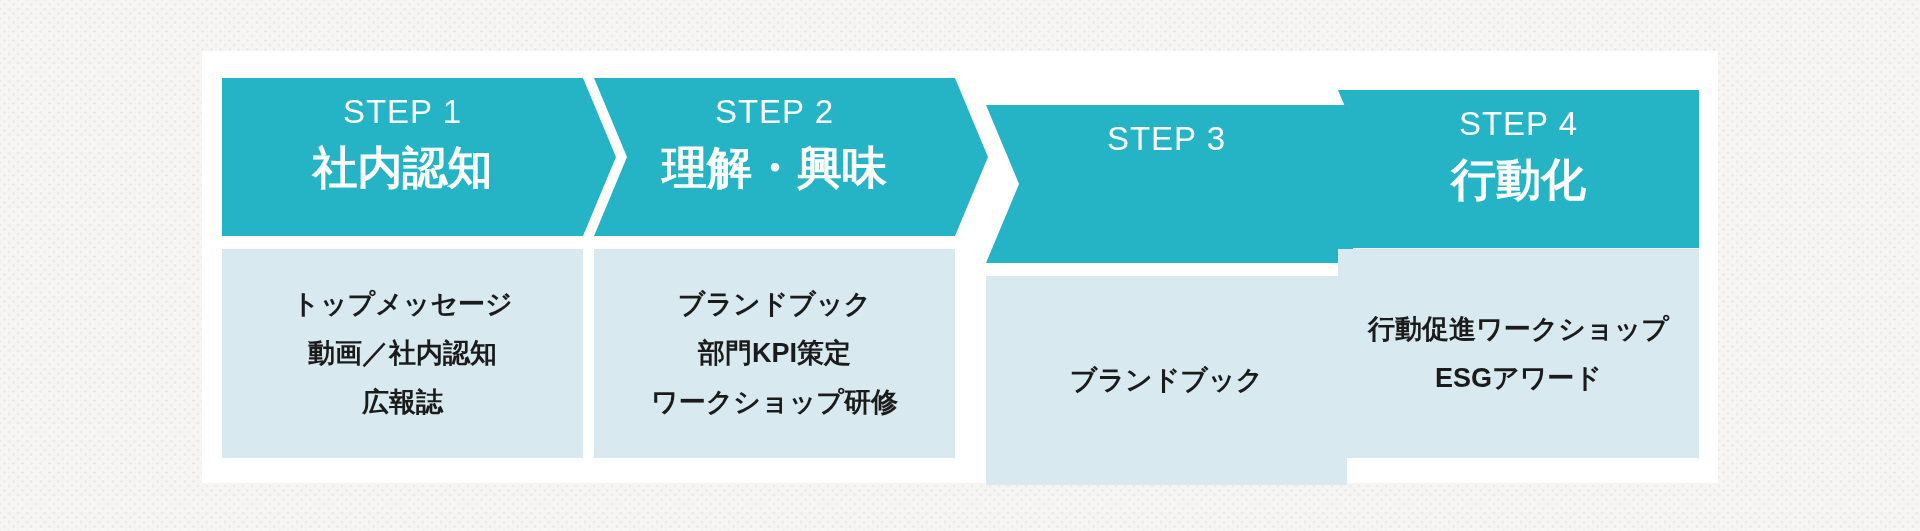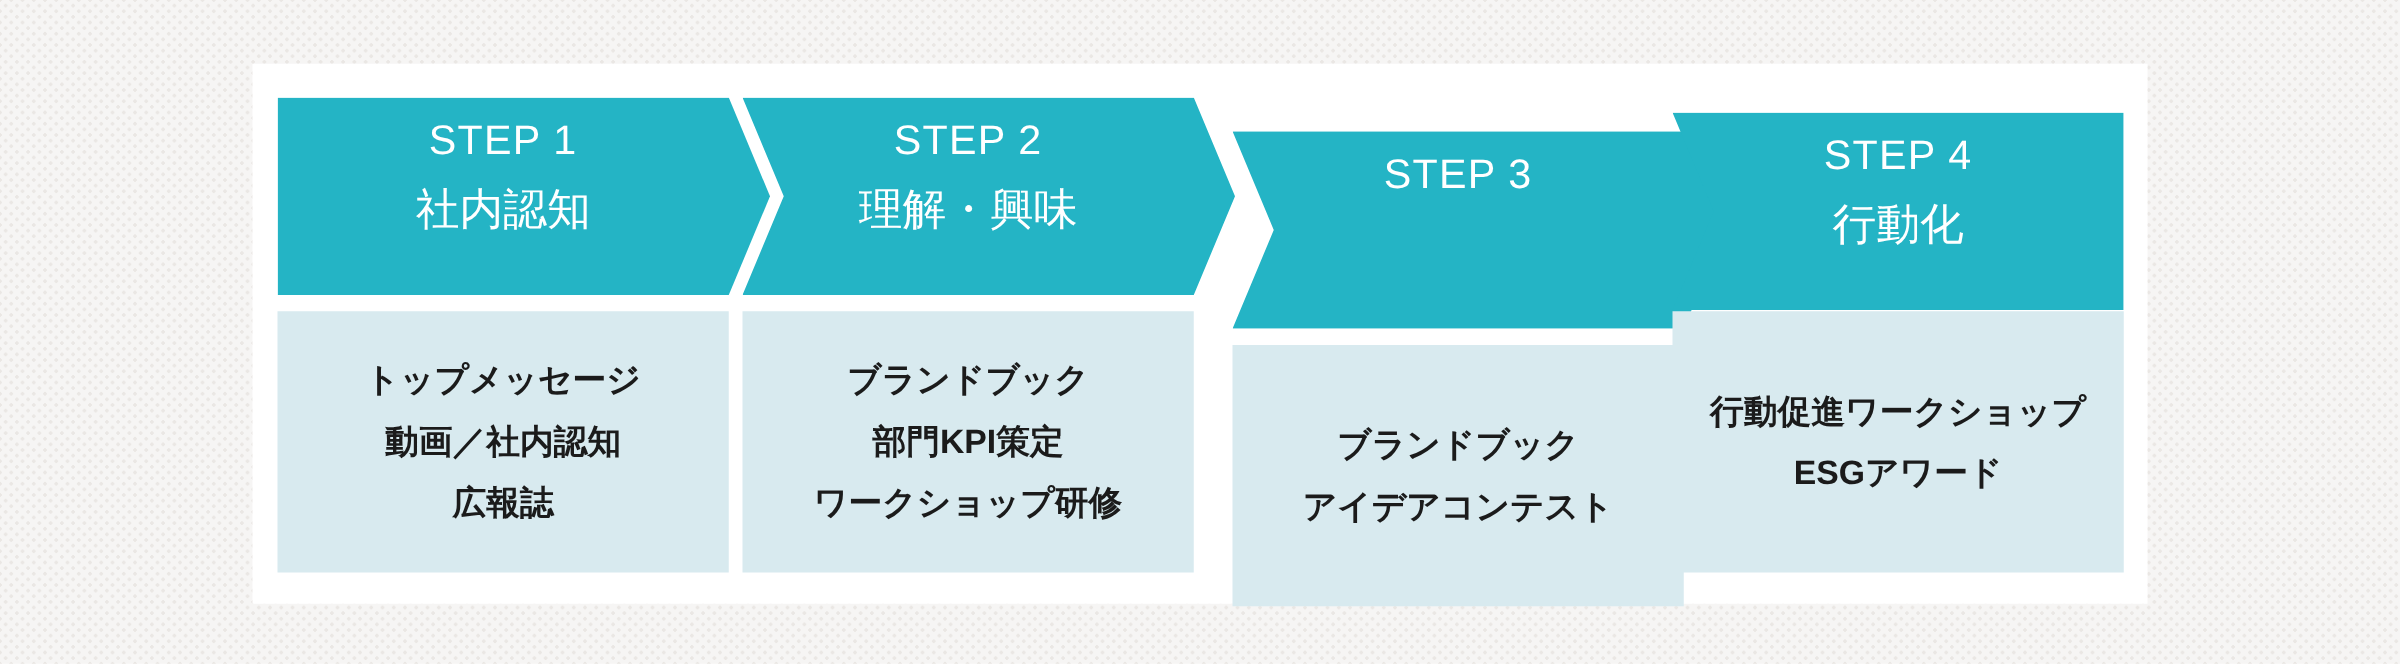--- a/index.html
+++ b/index.html
@@ -64,23 +64,23 @@
     color: var(--text-white, #ffffff);
     font-size: 33px;
     line-height: 40px;
     font-weight: normal;
     letter-spacing: 1px;
     white-space: nowrap;
   }
   .step-title {
     margin-top: 14px;
     color: var(--text-white, #ffffff);
-    font-size: 35px;
+    font-size: 45px;
     line-height: 44px;
-    font-weight: normal;
+    font-weight: bold;
     white-space: nowrap;
   }
 
   
   .step-box {
     position: absolute;
     top: 198px;
     width: 361px;
     height: 209px;
     background: var(--box-bg, #d8eaef);
@@ -134,21 +134,20 @@
     <div class="step-item">ワークショップ研修</div>
   </div>
 
   <div class="step-header arrow-mid col-2 w-arrow">
     <div class="header-inner">
       <div class="step-label">STEP 3</div>
     </div>
   </div>
   <div class="step-box col-2">
     <div class="step-item">ブランドブック</div>
-    <div class="step-item">アイデアコンテスト</div>
   </div>
 
   <div class="step-header arrow-last col-3 w-flat">
     <div class="header-inner">
       <div class="step-label">STEP 4</div>
       <div class="step-title">行動化</div>
     </div>
   </div>
   <div class="step-box col-3">
     <div class="step-item">行動促進ワークショップ</div>

